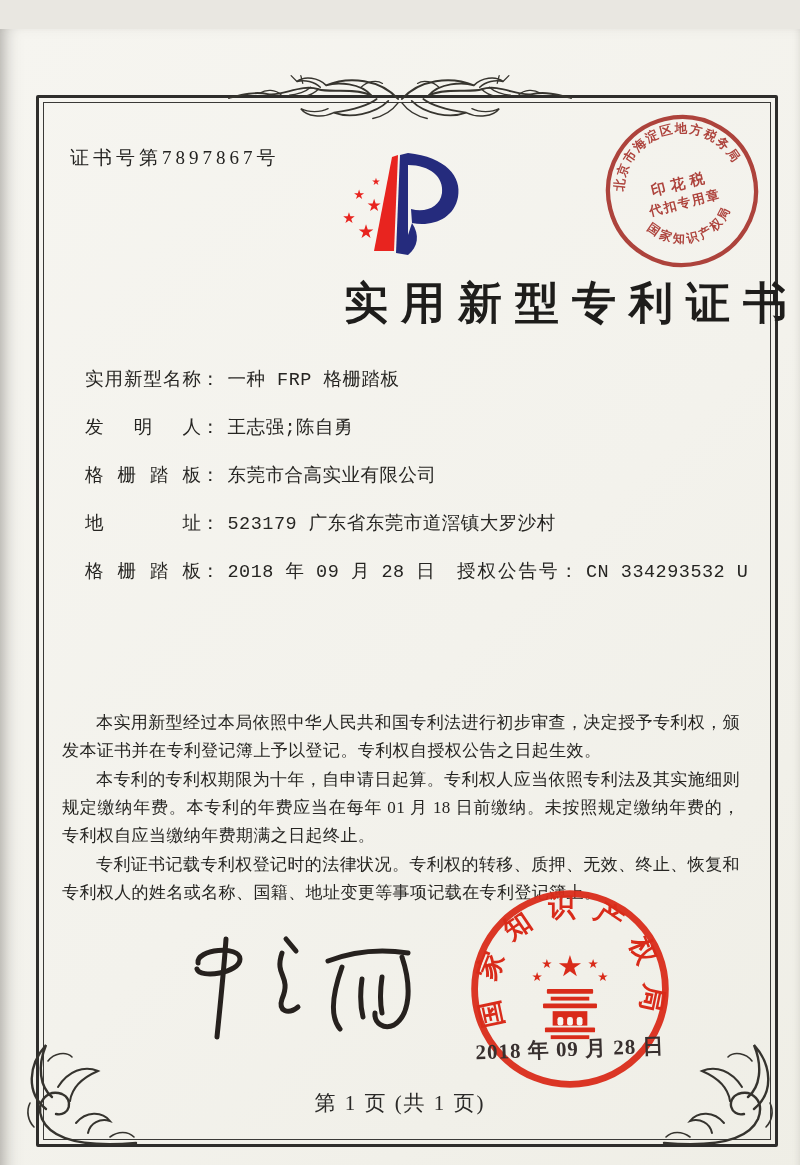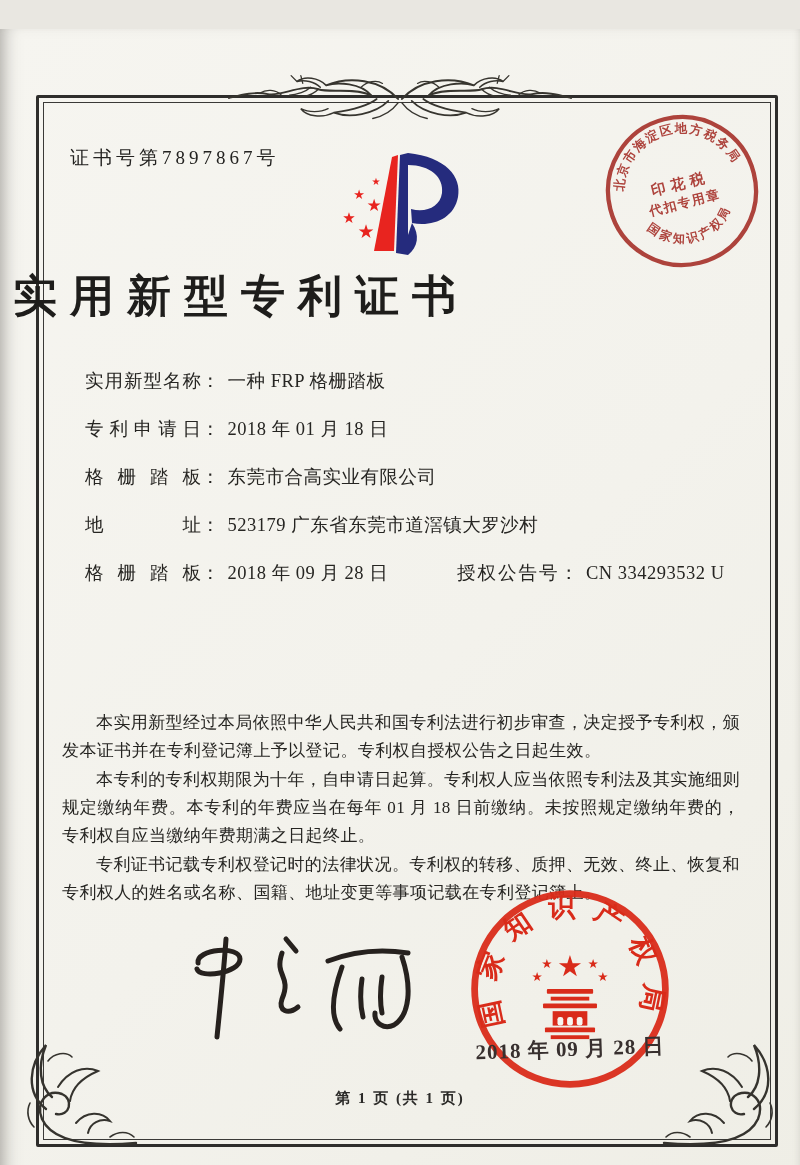--- a/index.html
+++ b/index.html
@@ -30,26 +30,26 @@
   .cert-no{
     position:absolute;left:70px;top:116px;
     font-size:19px;letter-spacing:4px;color:#232220;
   }
   .logo{position:absolute;left:328px;top:110px;width:152px;height:122px;}
   .tax-stamp{
     position:absolute;left:596px;top:76px;width:172px;height:172px;
     transform:rotate(-14deg);opacity:.92;
   }
   .doc-title{
-    position:absolute;left:0;top:238px;width:800px;
-    text-align:left;font-size:44px;font-weight:bold;
+    position:absolute;left:0;top:245px;width:800px;
+    text-align:right;font-size:44px;font-weight:bold;
     letter-spacing:13px;text-indent:13px;color:#1e1d1b;
   }
   
-  .fields{position:absolute;left:85px;top:338px;width:640px;font-size:18.5px;color:#262522;}
+  .fields{position:absolute;left:85px;top:338px;width:640px;font-size:18.5px;color:#262522;font-family:Liberation Mono, monospace;}
   .frow{height:28px;line-height:28px;margin-bottom:20px;white-space:nowrap;position:relative;}
   .flabel{
     display:inline-block;width:116px;vertical-align:top;
     text-align:justify;text-align-last:justify;-moz-text-align-last:justify;
   }
   .fcolon{display:inline-block;margin-right:8px;}
   .fvalue{letter-spacing:.5px;}
   .grant-right{position:absolute;left:372px;top:0;}
   .grant-right .flabel2{letter-spacing:2px;}
   
@@ -60,21 +60,21 @@
   .director{position:absolute;left:85px;top:934px;font-size:20px;color:#232220;line-height:42px;letter-spacing:2px;}
   .signature{position:absolute;left:170px;top:898px;width:250px;height:122px;}
   .seal{position:absolute;left:464px;top:854px;width:212px;height:212px;}
   .seal-date{
     position:absolute;left:462px;top:1006px;width:216px;text-align:center;
     font-size:21px;font-weight:bold;color:#38302f;letter-spacing:1px;
     transform:rotate(-2deg);
   }
   .footer{
     position:absolute;left:0;top:1060px;width:800px;text-align:center;
-    font-size:15px;letter-spacing:2px;color:#2b2a28;font-weight:bold;
+    font-size:21px;letter-spacing:2px;color:#2b2a28;
   }
 </style>
 </head>
 <body>
 
 <div class="page">
 
   <div class="frame">
     <div class="frame-inner"></div>
   </div>
@@ -148,21 +148,21 @@
     </text>
   </svg>
 
   <div class="doc-title">实用新型专利证书</div>
 
   <div class="fields">
     <div class="frow">
       <span class="flabel">实用新型名称</span><span class="fcolon">：</span><span class="fvalue">一种 FRP 格栅踏板</span>
     </div>
     <div class="frow">
-      <span class="flabel">专利申请日</span><span class="fcolon">：</span><span class="fvalue">2018 年 01 月 18 日</span>
+      <span class="flabel">发明人</span><span class="fcolon">：</span><span class="fvalue">王志强;陈自勇</span>
     </div>
     <div class="frow">
       <span class="flabel">格栅踏板</span><span class="fcolon">：</span><span class="fvalue">东莞市合高实业有限公司</span>
     </div>
     <div class="frow">
       <span class="flabel">地址</span><span class="fcolon">：</span><span class="fvalue">523179 广东省东莞市道滘镇大罗沙村</span>
     </div>
     <div class="frow">
       <span class="flabel">格栅踏板</span><span class="fcolon">：</span><span class="fvalue">2018 年 09 月 28 日</span>
       <span class="grant-right">

